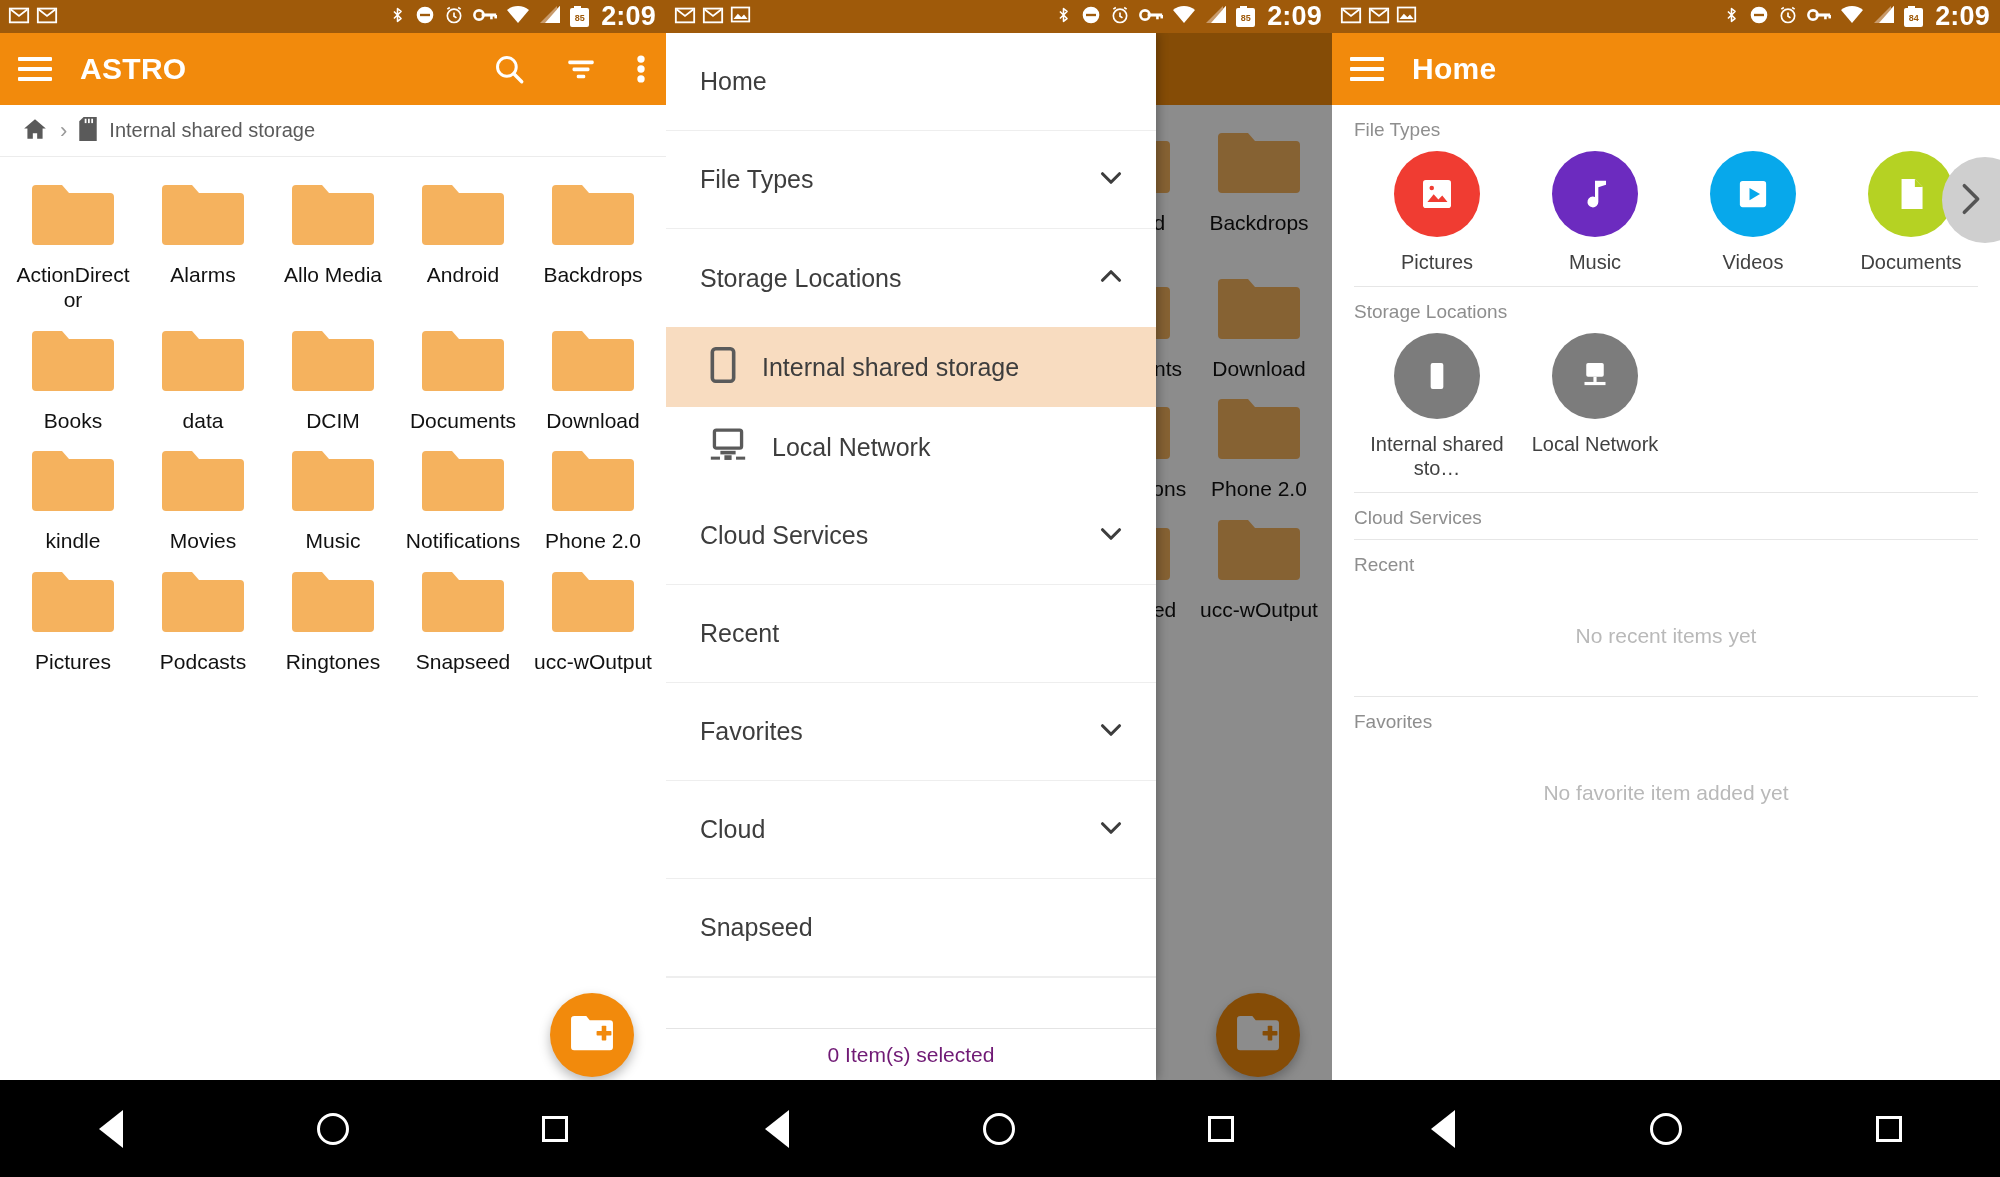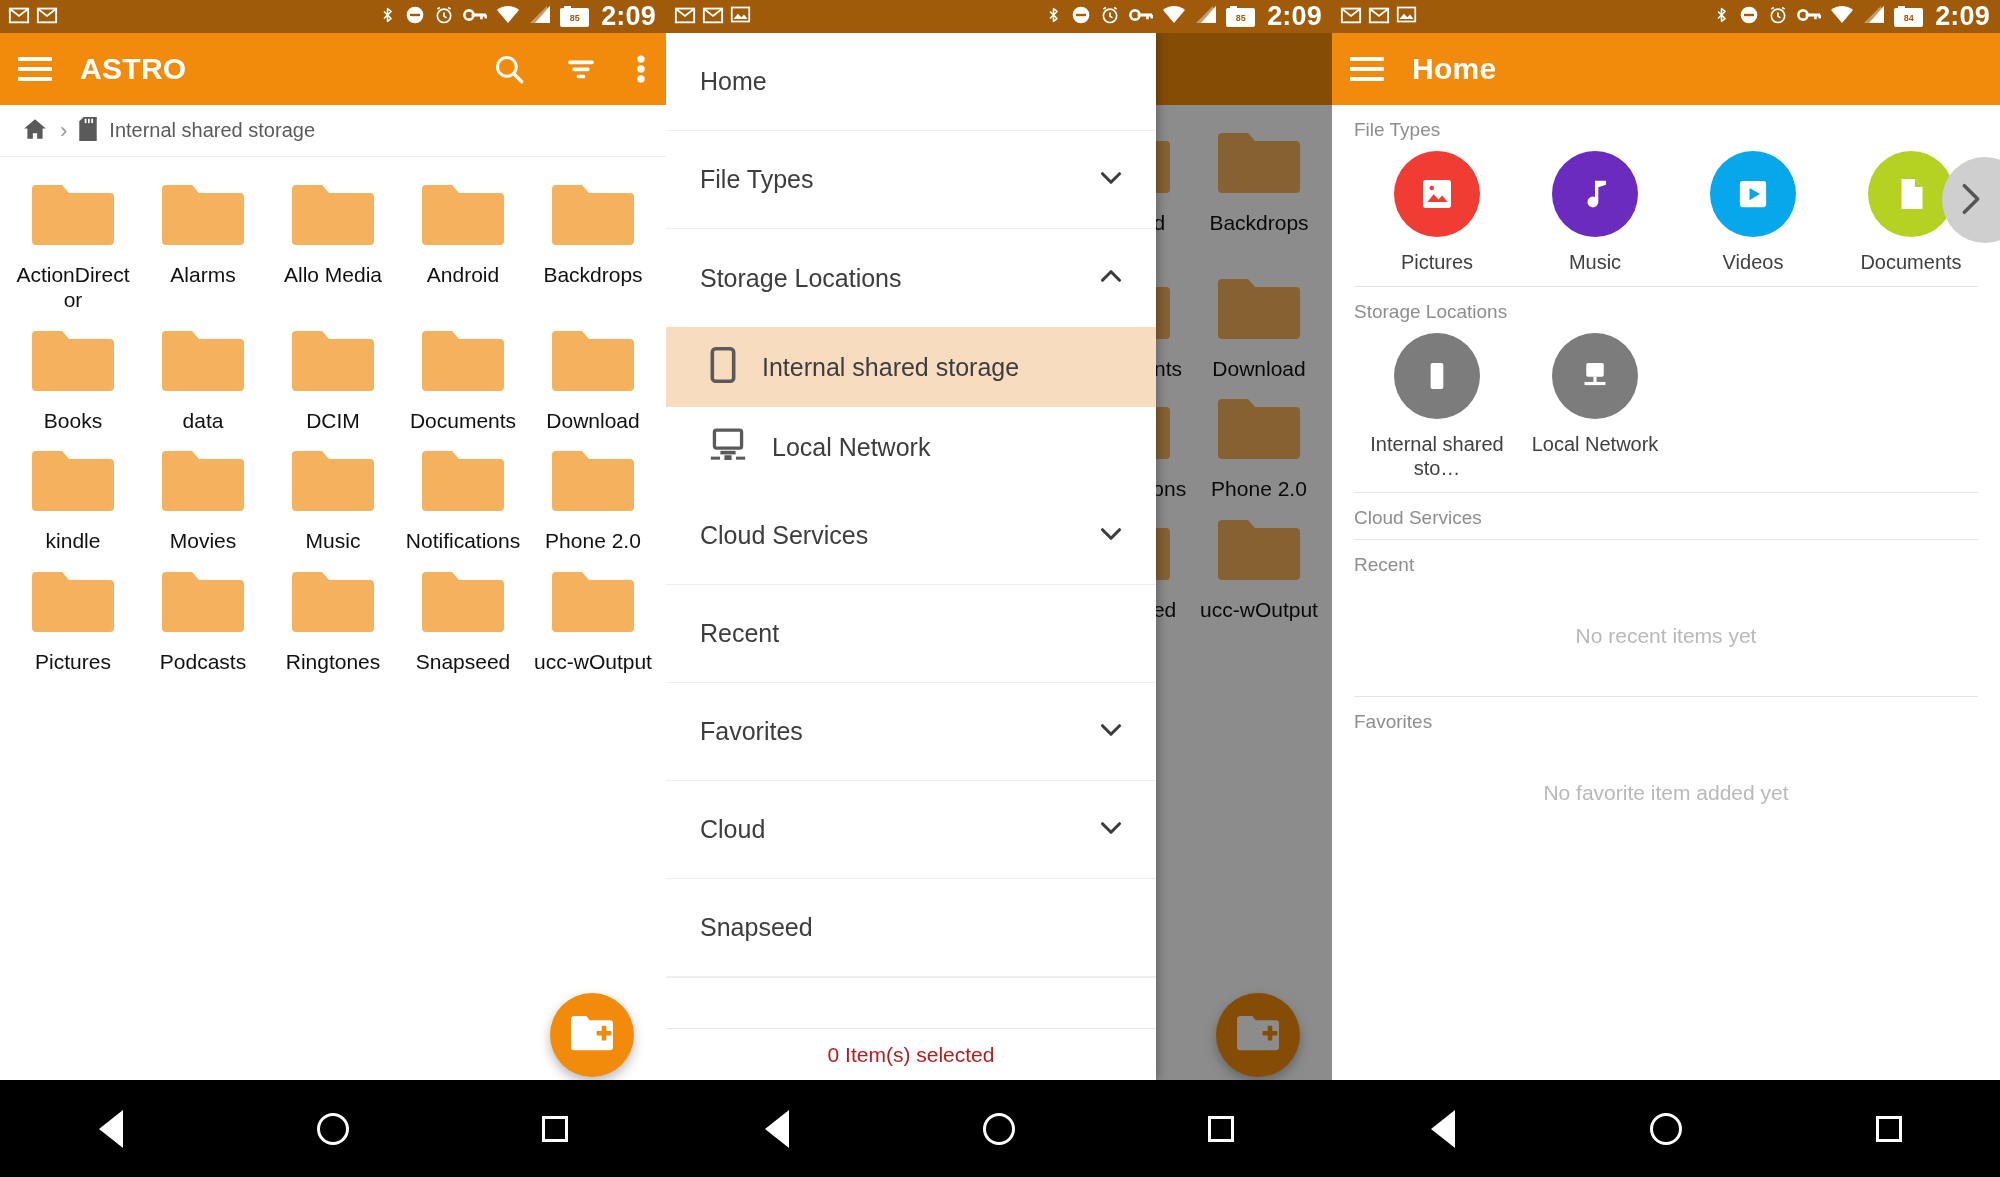--- a/index.html
+++ b/index.html
@@ -31,21 +31,21 @@
     height: 33px; background: #9f5a0a;
     display: flex; align-items: center;
     padding: 0 10px 0 8px;
     color: #fff;
     position: relative; z-index: 40;
   }
   .sb-left { display:flex; align-items:center; gap:6px; }
   .sb-right { margin-left:auto; display:flex; align-items:center; gap:9px; }
   .sb-ico { display:block; }
   .sb-time { font-size: 27px; font-weight: 700; letter-spacing:.2px; margin-left:3px; }
-  .batt { position:relative; width:29px; height:21px; }
+  .batt { position:relative; width:19px; height:21px; }
   .batt-body {
     position:absolute; inset:2px 0 0 0; border:2px solid #fff; border-radius:2px;
     background:#fff;
   }
   .batt-cap { position:absolute; top:0; left:4px; width:7px; height:3px; background:#fff; }
   .batt-num { position:absolute; inset:2px 0 0 0; display:flex; align-items:center; justify-content:center;
     font-size:9px; font-weight:700; color:#9f5a0a; }
 
   
   .appbar {
@@ -117,21 +117,21 @@
     border-bottom: 1px solid #eeeeee; cursor:pointer; position:relative;
   }
   .dr-item.sub { height: 80px; padding-left: 44px; border-bottom: none; }
   .dr-item.sel { background:#f8dcc0; }
   .dr-label { font-size: 25px; color:#3d3d3d; }
   .dr-sub-label { font-size: 25px; color:#3d3d3d; margin-left: 26px; }
   .dr-chev { margin-left:auto; }
   .dr-spacer { flex:1 1 auto; border-top:1px solid #eeeeee; }
   .dr-footer {
     height: 52px; border-top:1px solid #e4e4e4; display:flex; align-items:center; justify-content:center;
-    font-size: 21px; color:#b91c1c;
+    font-size: 21px; color:#701a75;
   }
   .no-bb { border-bottom: none; }
   .bb { border-bottom: 1px solid #eeeeee; }
 
   
   .home-body { padding: 0 0 0 0; background:#fff; }
   .sec-label { font-size: 19px; color:#8e8e8e; padding: 14px 0 6px 22px; }
   .chip-row { display:flex; align-items:flex-start; padding: 4px 0 8px 26px; position:relative; }
   .chip { width: 158px; display:flex; flex-direction:column; align-items:center; cursor:pointer; }
   .chip-circ {

